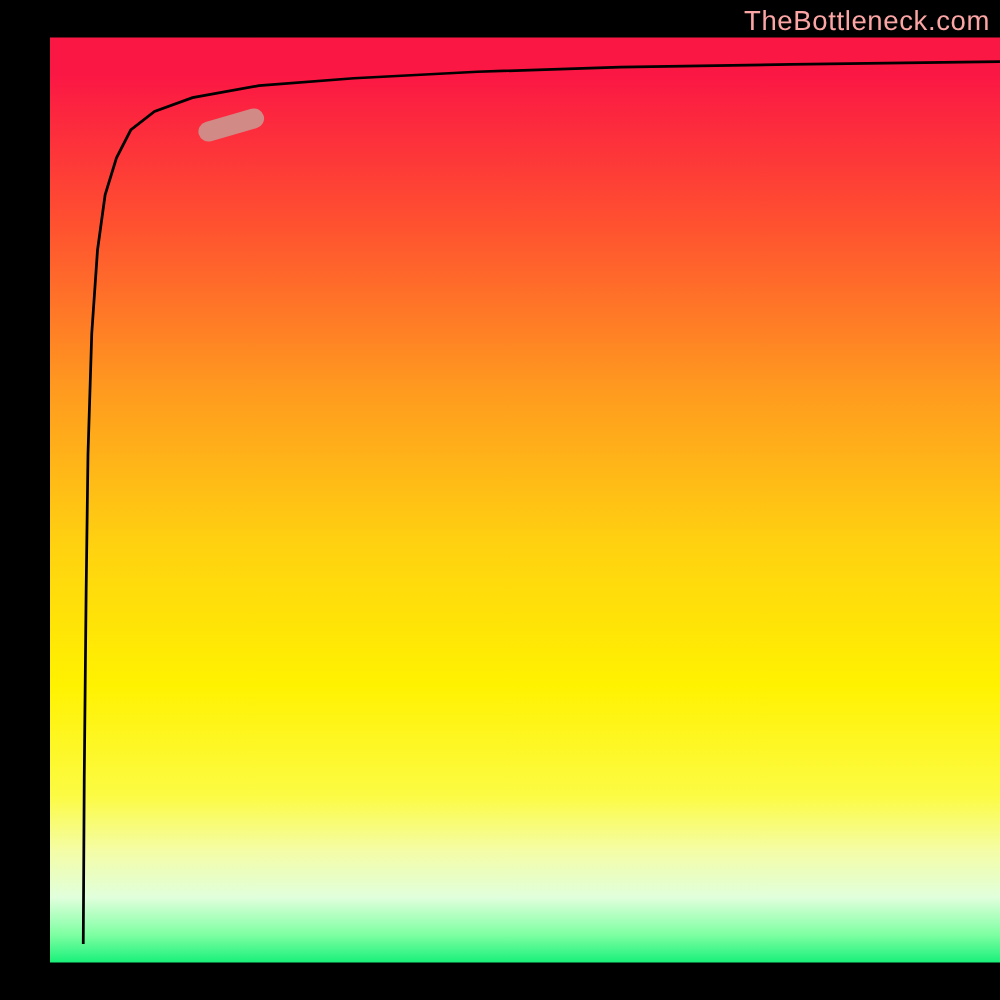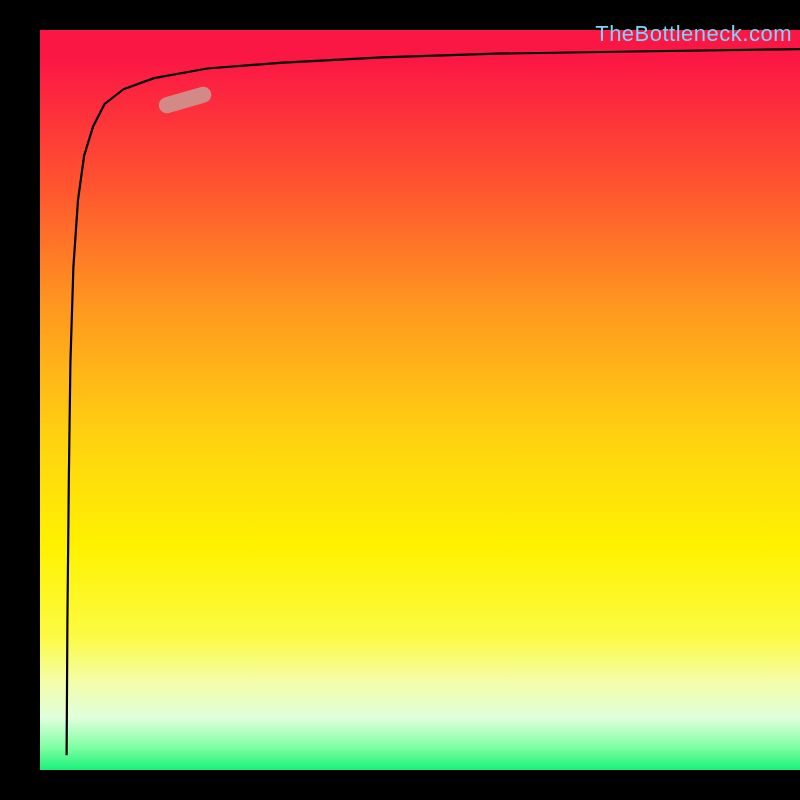--- a/index.html
+++ b/index.html
@@ -1,17 +1,17 @@
 <!DOCTYPE html>
 <html><head>
 <meta charset="utf-8">
 <style>
   html,body{margin:0;padding:0;width:800px;height:800px;background:#fff;font-family:Arial,Helvetica,sans-serif}
   .chart-wrap{position:relative;width:800px;height:800px;background:#000}
-  .watermark{position:absolute;top:21px;right:8px;color:#7dd3fc;font-size:22px;letter-spacing:.5px;z-index:3}
+  .watermark{position:absolute;top:4px;right:8px;color:#fca5a5;font-size:22px;letter-spacing:.5px;z-index:3}
   .plot-area{position:absolute;left:40px;top:30px;width:760px;height:740px;background:linear-gradient(to bottom,#fb1744 0%,#fb1744 4%,#ff5030 20%,#ff9a1f 38%,#ffd210 55%,#fff200 70%,#fcfb44 82%,#f4fda7 88%,#e0ffdc 93%,#7effa2 97%,#19f07a 100%)}
   svg.curve{position:absolute;left:40px;top:30px;width:760px;height:740px;z-index:2;overflow:visible}
   .marker{fill:#d18a85}
 </style>
 </head>
 <body>
 
 <div class="chart-wrap">
   <div class="watermark">TheBottleneck.com</div>
   <div class="plot-area"></div>

